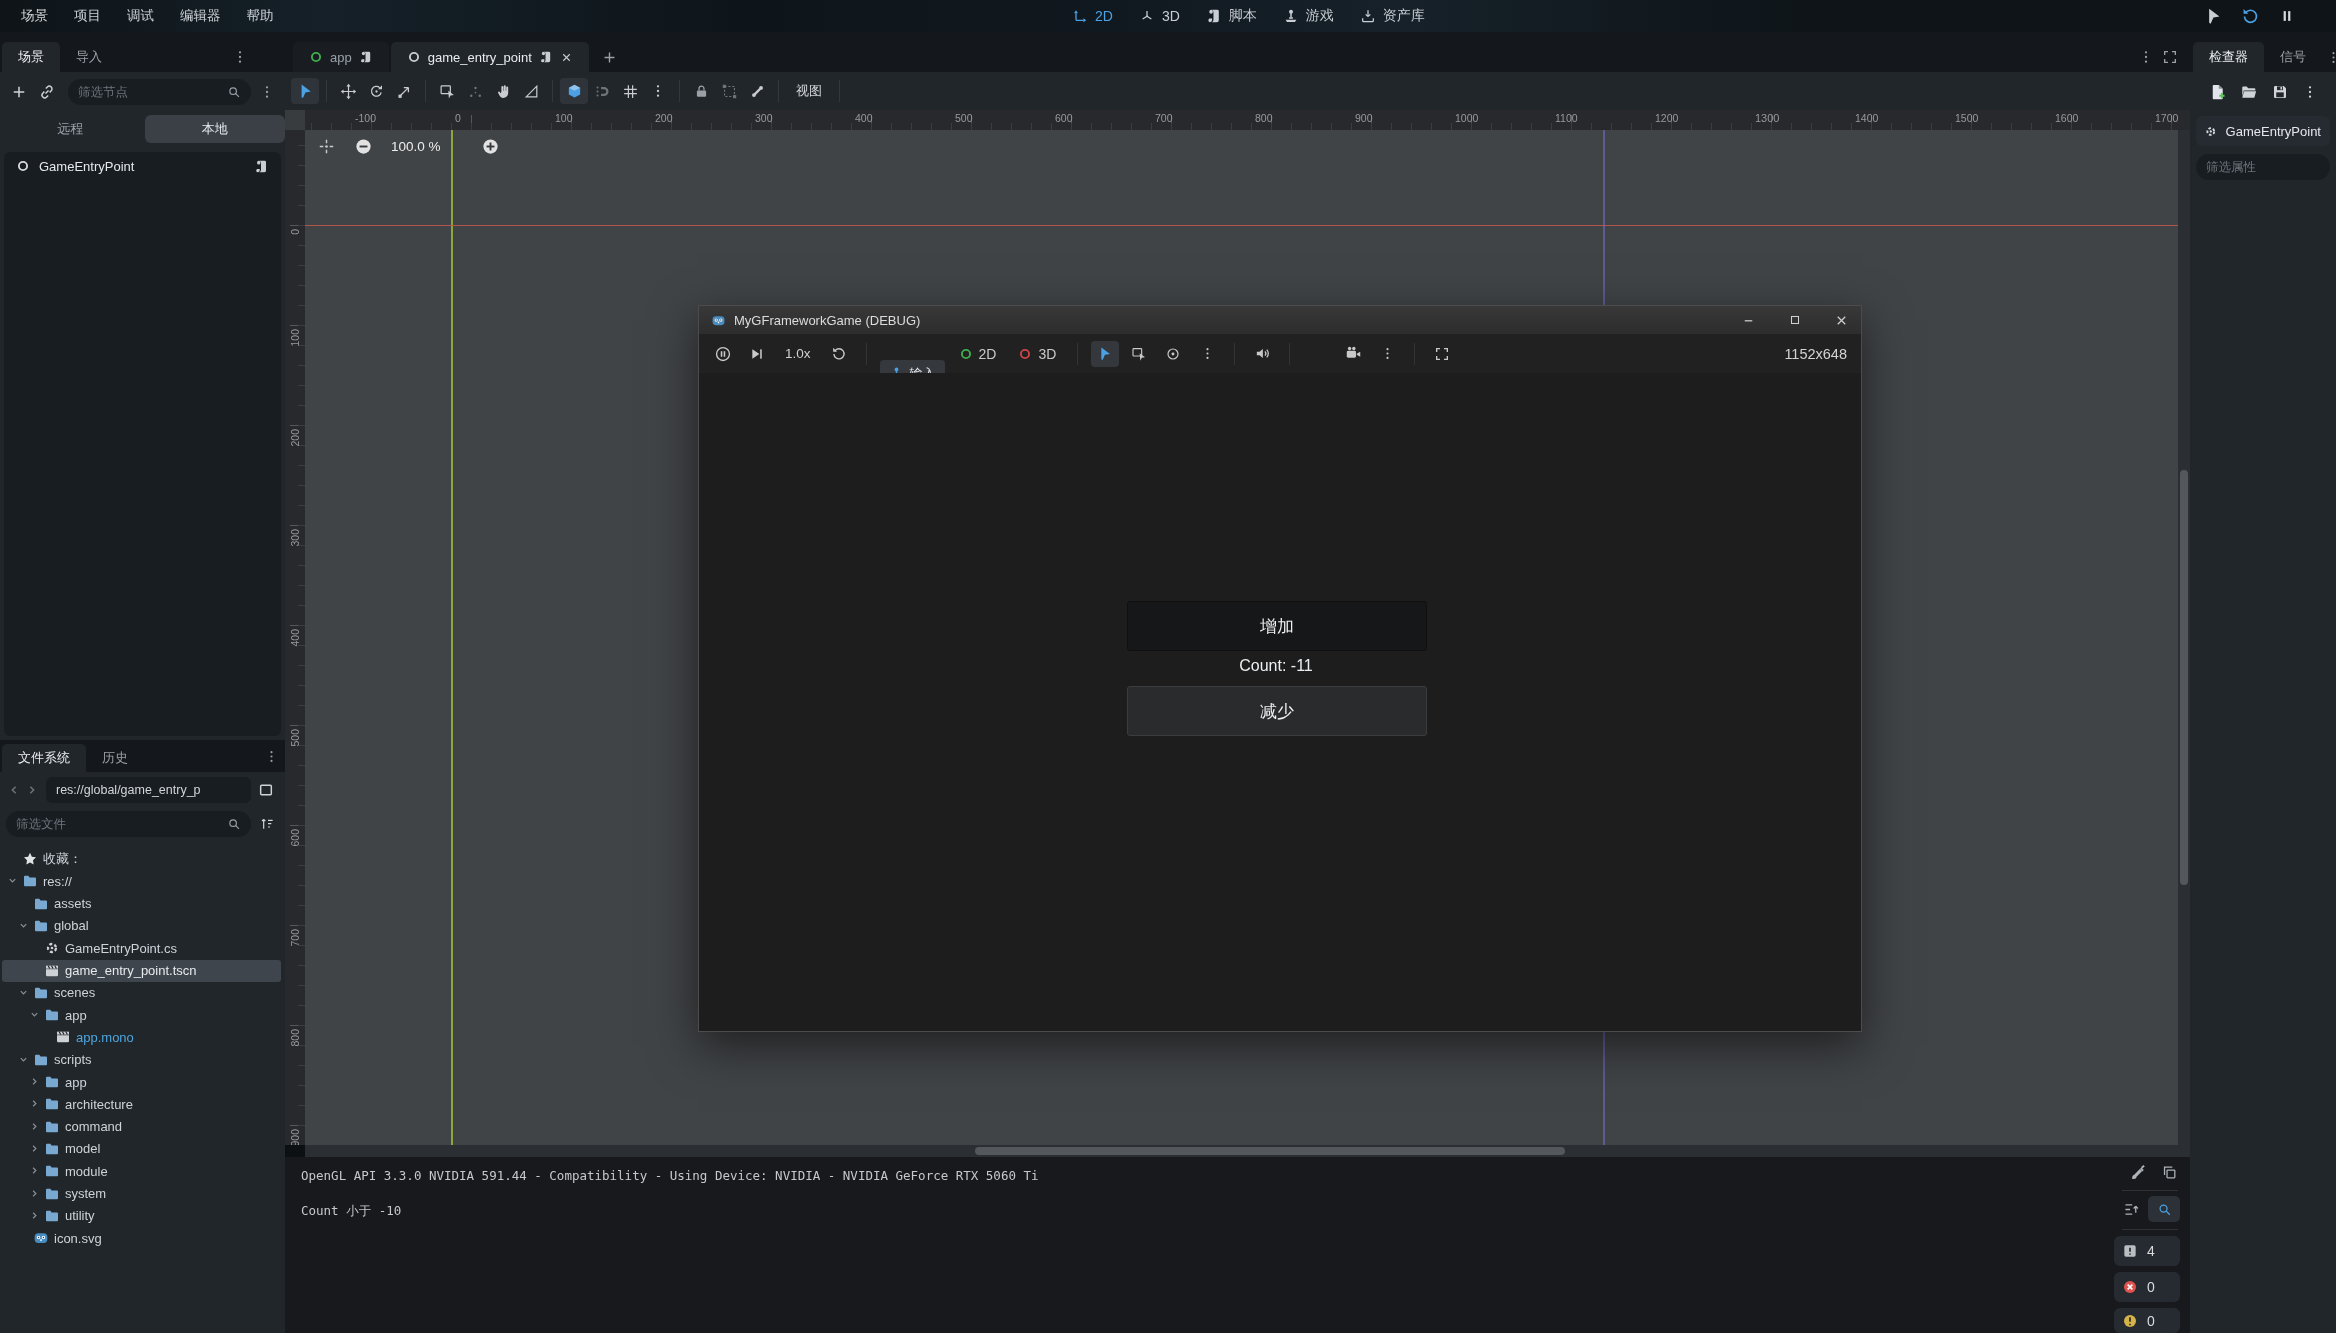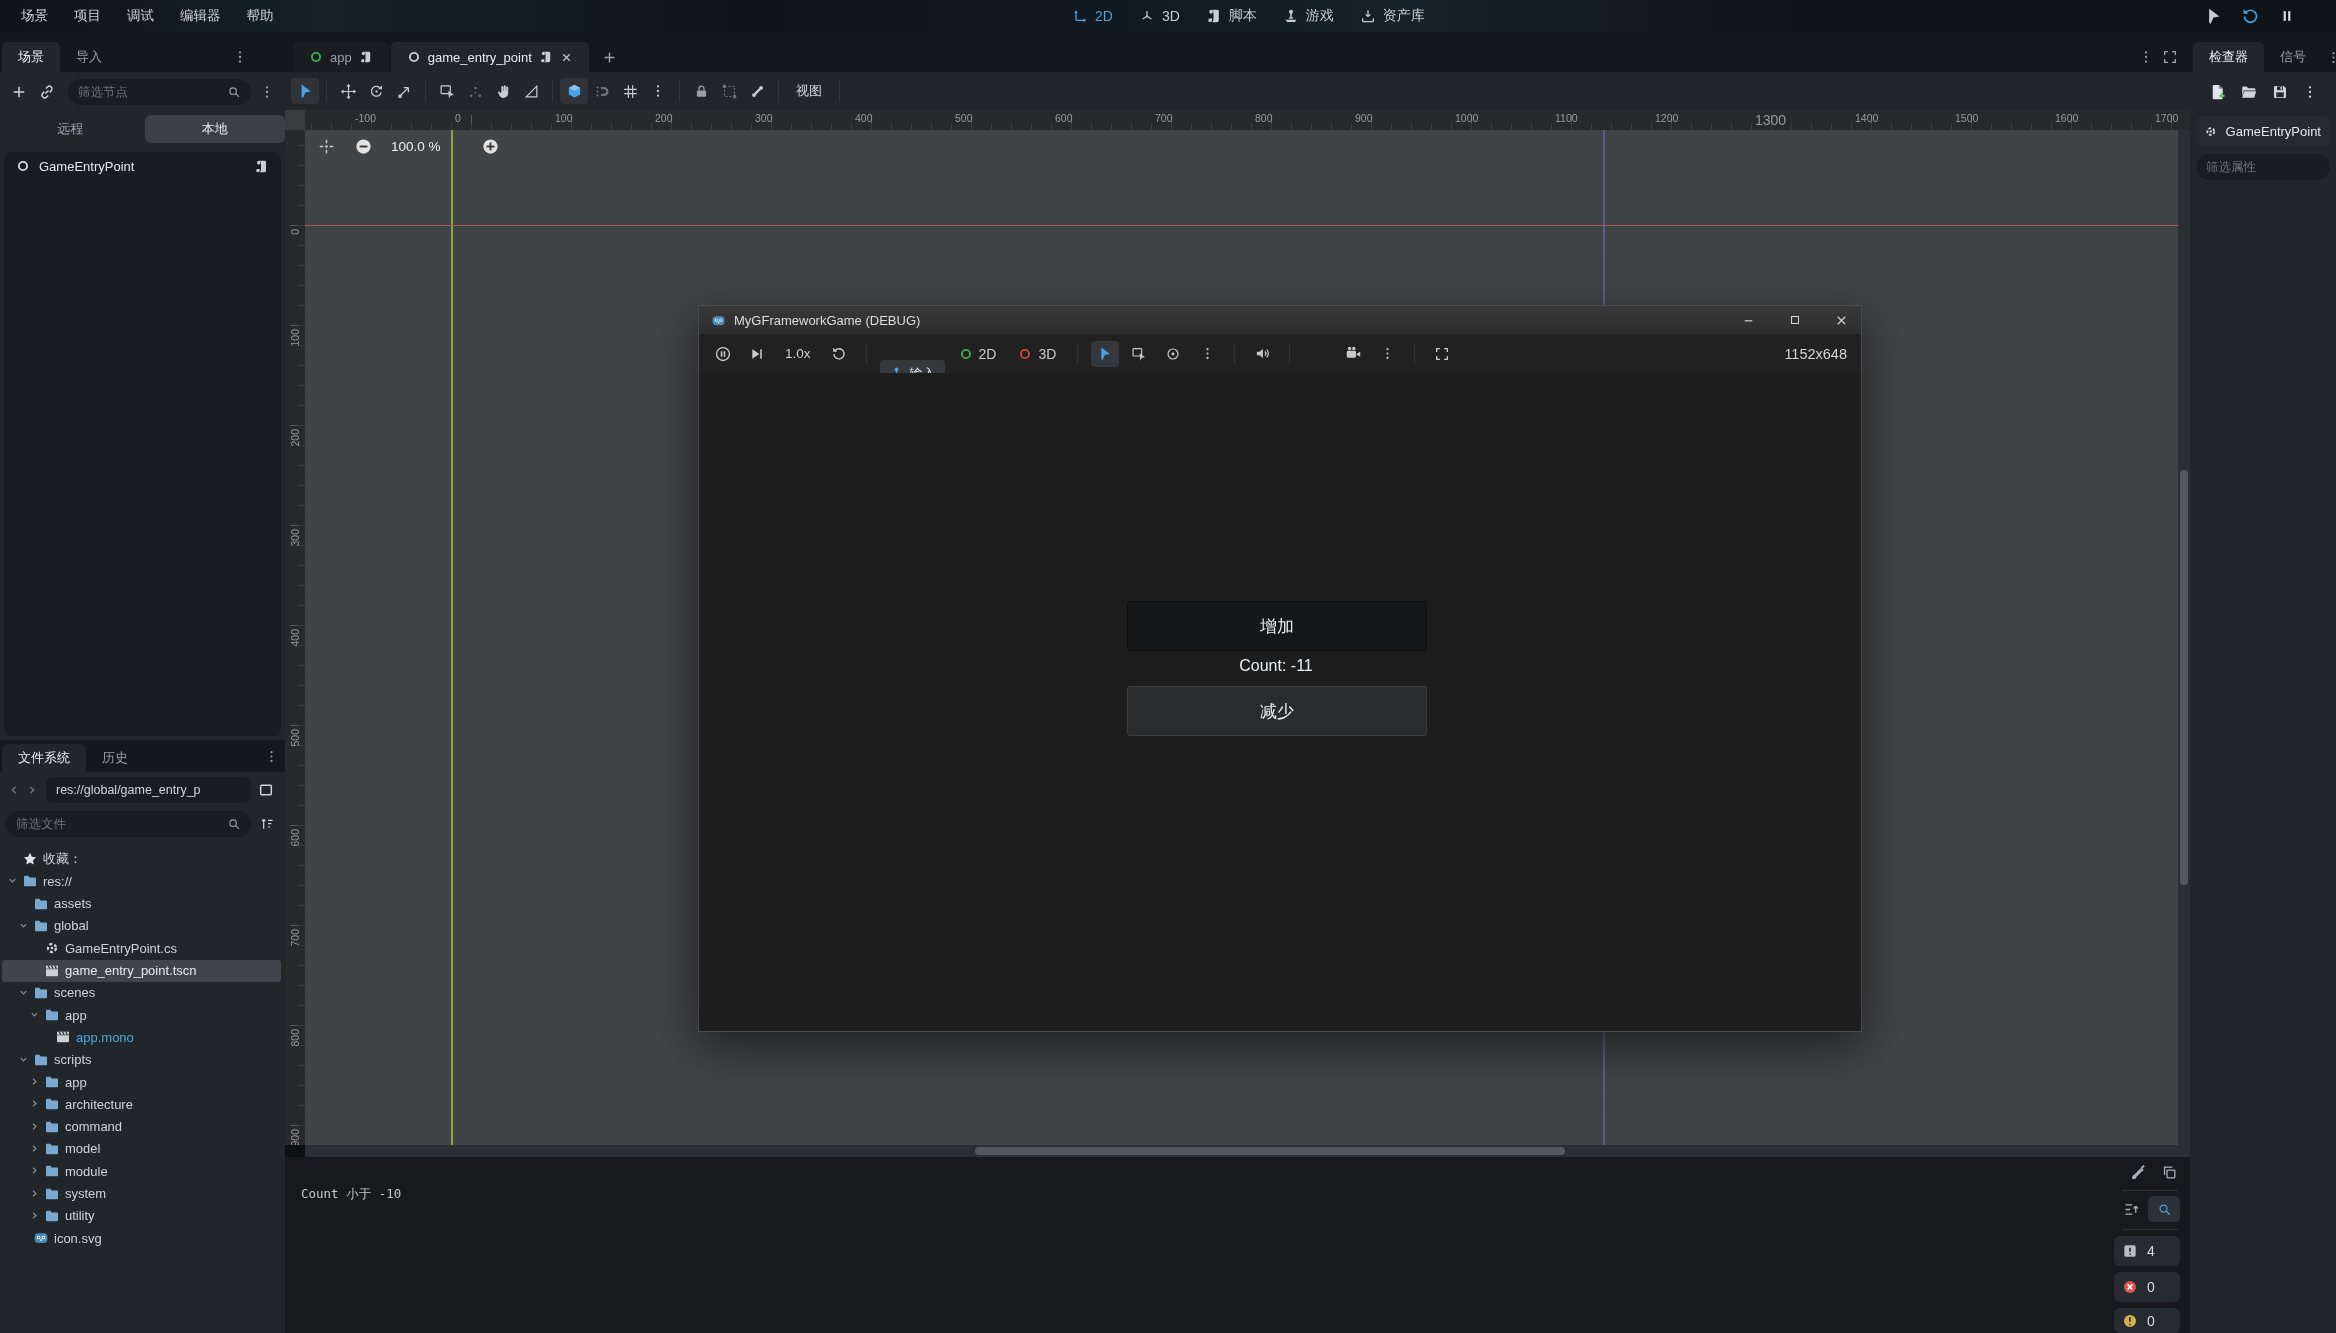--- a/index.html
+++ b/index.html
@@ -810,21 +810,21 @@
       <span style="position: absolute; left: 450px; top: 2px; font-size: 10.5px; color: rgb(150, 153, 157);">300</span>
       <span style="position: absolute; left: 550px; top: 2px; font-size: 10.5px; color: rgb(150, 153, 157);">400</span>
       <span style="position: absolute; left: 650px; top: 2px; font-size: 10.5px; color: rgb(150, 153, 157);">500</span>
       <span style="position: absolute; left: 750px; top: 2px; font-size: 10.5px; color: rgb(150, 153, 157);">600</span>
       <span style="position: absolute; left: 850px; top: 2px; font-size: 10.5px; color: rgb(150, 153, 157);">700</span>
       <span style="position: absolute; left: 950px; top: 2px; font-size: 10.5px; color: rgb(150, 153, 157);">800</span>
       <span style="position: absolute; left: 1050px; top: 2px; font-size: 10.5px; color: rgb(150, 153, 157);">900</span>
       <span style="position: absolute; left: 1150px; top: 2px; font-size: 10.5px; color: rgb(150, 153, 157);">1000</span>
       <span style="position: absolute; left: 1250px; top: 2px; font-size: 10.5px; color: rgb(150, 153, 157);">1100</span>
       <span style="position: absolute; left: 1350px; top: 2px; font-size: 10.5px; color: rgb(150, 153, 157);">1200</span>
-      <span style="position: absolute; left: 1450px; top: 2px; font-size: 14px; color: rgb(150, 153, 157);">1300</span>
+      <span style="position: absolute; left: 1450px; top: 2px; font-size: 11px; color: rgb(150, 153, 157);">1300</span>
       <span style="position: absolute; left: 1550px; top: 2px; font-size: 10.5px; color: rgb(150, 153, 157);">1400</span>
       <span style="position: absolute; left: 1650px; top: 2px; font-size: 10.5px; color: rgb(150, 153, 157);">1500</span>
       <span style="position: absolute; left: 1750px; top: 2px; font-size: 10.5px; color: rgb(150, 153, 157);">1600</span>
       <span style="position: absolute; left: 1850px; top: 2px; font-size: 10.5px; color: rgb(150, 153, 157);">1700</span>
     </div>
   <div id="ruler-left" class="abs" style="left:285px;top:130px;width:20px;height:1015px;background:var(--rulerbg);
               background-image:linear-gradient(180deg,#3b3e41 0 1px,transparent 1px),linear-gradient(180deg,#55585b 0 1px,transparent 1px);
               background-size:7px 20px,15px 100px;background-repeat:repeat-y;background-position:100% 15px,100% 95px;overflow:hidden;">
       <span class="vlab" style="top: 99px;">0</span>
       <span class="vlab" style="top: 199px;">100</span>
@@ -964,20 +964,21 @@
     </div>
     <div class="abs" style="left:0;top:67px;right:0;bottom:0;background:#1d1d1d;">
       <div class="gamebtn" style="top:228px;background:#161718;border:1px solid #101011;">增加</div>
       <div class="abs" style="left:428px;top:284px;width:298px;text-align:center;font-size:16px;color:#eceff1;">Count: -11</div>
       <div class="gamebtn" style="top:313px;background:#2a2b2c;border:1px solid #3a3c3d;">减少</div>
     </div>
   </div>
 
   <div class="abs" style="left:285px;top:1157px;width:1905px;height:176px;background:#17191d;">
     <div id="out-lines" style="padding:10px 0 0 16px;font-family:'DejaVu Sans Mono','Liberation Mono',monospace;font-size:12.5px;line-height:17.5px;color:#c6c9cc;">
+        <div>OpenGL API 3.3.0 NVIDIA 591.44 - Compatibility - Using Device: NVIDIA - NVIDIA GeForce RTX 5060 Ti</div>
         <div>&nbsp;</div>
         <div>Count 小于 -10</div>
       </div>
 
     <div class="abs hrow" style="right:12px;top:7px;gap:14px;">
       <svg class="i" width="17" height="17" style="color:#aeb3b8">
           <use href="#ic-brush"></use>
         </svg>
       <svg class="i" width="17" height="17" style="color:#aeb3b8">
           <use href="#ic-copy"></use>

